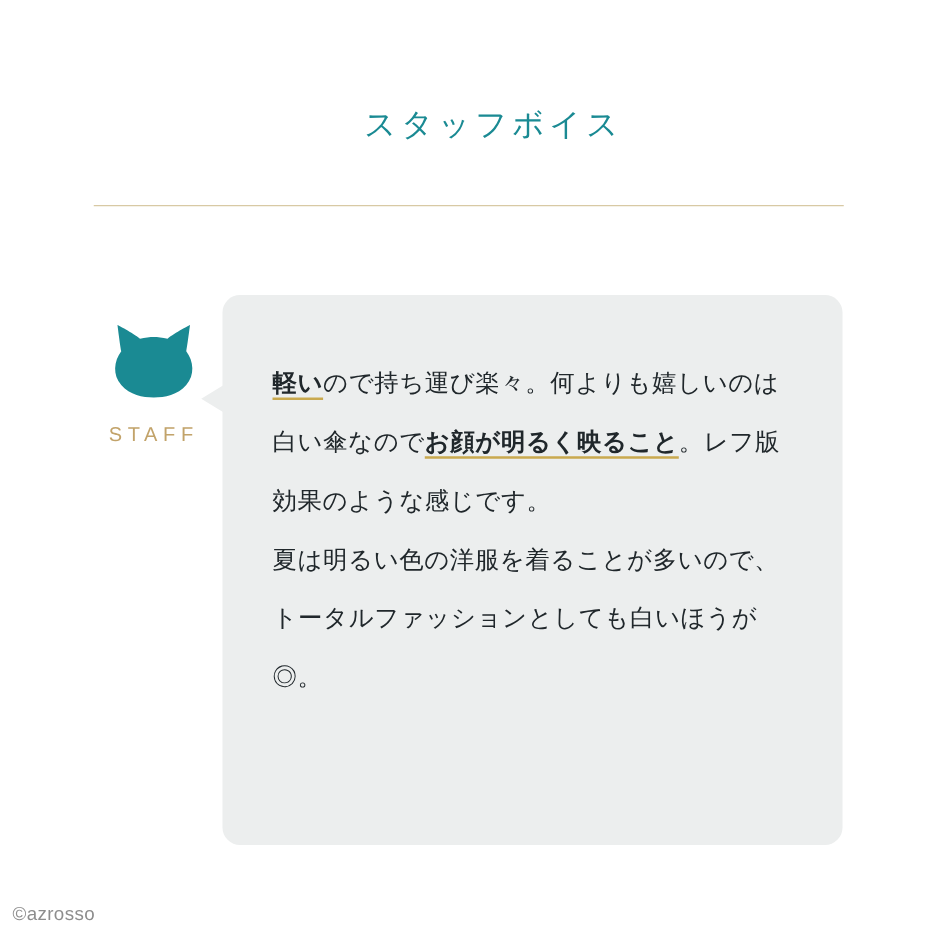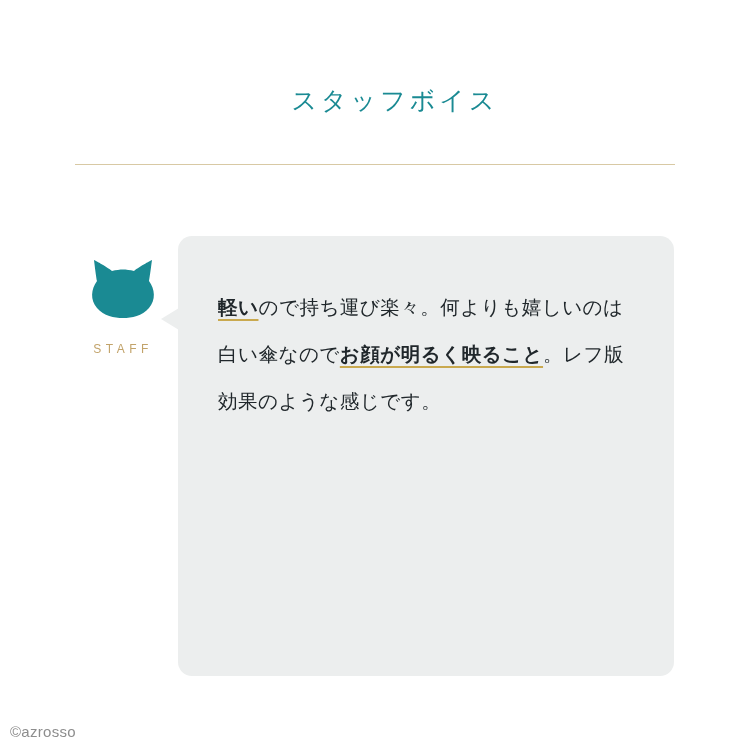--- a/index.html
+++ b/index.html
@@ -60,21 +60,21 @@
   .cat-icon {
     display: block;
     margin: 0 auto;
     width: 70px;
     height: 62px;
   }
   .staff-label {
     margin-top: 18px;
     color: #c2a36a;
     font-family: "Liberation Sans", sans-serif;
-    font-size: 12px;
+    font-size: 16px;
     letter-spacing: 4.5px;
     line-height: 22px;
   }
   .staff-label span {
     display: block;
   }
 
   
   .bubble {
     position: absolute;
@@ -141,17 +141,18 @@
     <svg class="cat-icon" viewBox="0 0 70 62">
       <path d="M6 2 C6 2 8 18 9 23 C3 31 2 42 9 50 C16 58 26 60 35 60 C44 60 54 58 61 50 C68 42 67 31 61 23 C62 18 64 2 64 2 C64 2 52 8 46 13 C42 12 38 11.5 35 11.5 C32 11.5 28 12 24 13 C18 8 6 2 6 2 Z" fill="#1a8a93"></path>
     </svg>
     <div class="staff-label">
       <span>STAFF</span>
     </div>
   </div>
 
   <div class="bubble">
     <p><span class="u">軽い</span><span>ので持ち運び楽々。何よりも嬉しいのは</span><span>白い傘なので</span><span class="u">お顔が明るく映ること</span><span>。レフ版効果のような感じです。</span></p>
+    <p>夏は明るい色の洋服を着ることが多いので、トータルファッションとしても白いほうが◎。</p>
   </div>
 
   <div class="credit">©azrosso</div>
 
 </div>
 
 </body></html>

